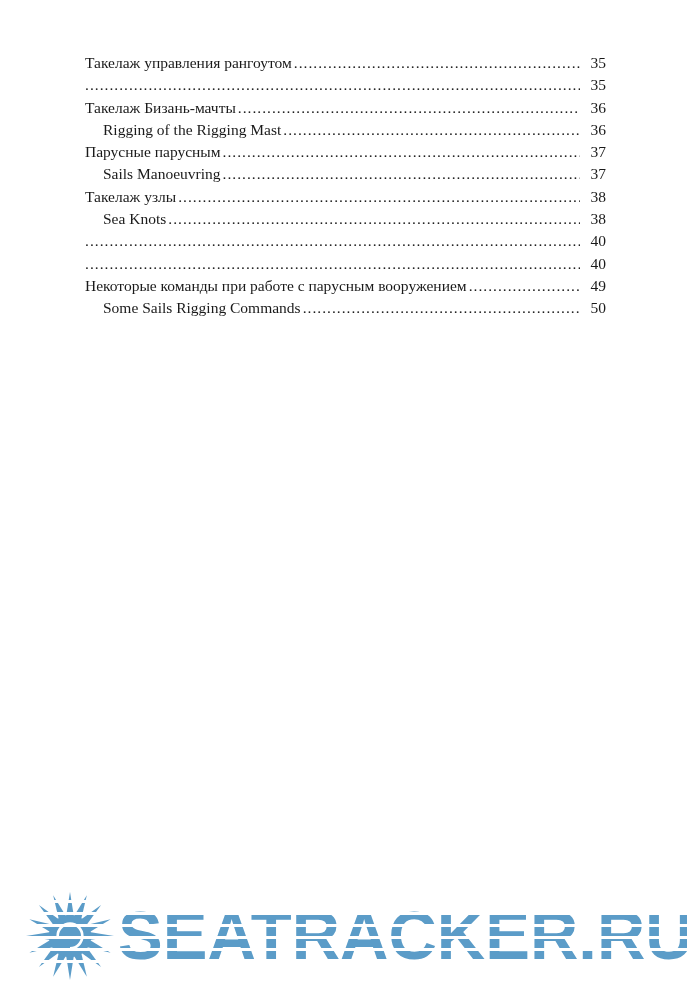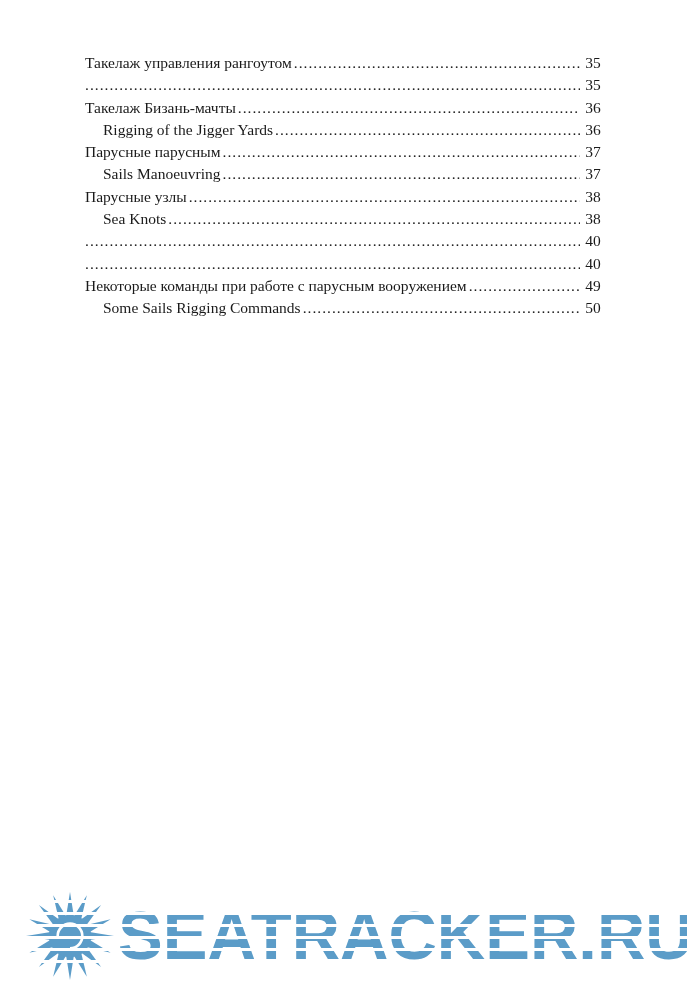--- a/index.html
+++ b/index.html
@@ -41,21 +41,21 @@
   .toc-dots {
     flex: 1 1 auto;
     overflow: hidden;
     white-space: nowrap;
     letter-spacing: 1px;
     min-width: 10px;
   }
   .toc-page {
     flex: 0 0 auto;
     width: 26px;
-    text-align: center;
+    text-align: right;
   }
 
   
   .watermark {
     position: absolute;
     left: 26px;
     bottom: 18px;
     right: 4px;
     height: 92px;
     display: flex;
@@ -114,39 +114,39 @@
       <span class="toc-page">35</span>
     </div>
 
     <div class="toc-row">
       <span class="toc-title">Такелаж Бизань-мачты</span>
       <span class="toc-dots">................................................................................................................................................................................................................................................</span>
       <span class="toc-page">36</span>
     </div>
 
     <div class="toc-row indent">
-      <span class="toc-title">Rigging of the Jigger Yards</span>
+      <span class="toc-title">Rigging of the Rigging Mast</span>
       <span class="toc-dots">................................................................................................................................................................................................................................................</span>
       <span class="toc-page">36</span>
     </div>
 
     <div class="toc-row">
       <span class="toc-title">Парусные парусным</span>
       <span class="toc-dots">................................................................................................................................................................................................................................................</span>
       <span class="toc-page">37</span>
     </div>
 
     <div class="toc-row indent">
       <span class="toc-title">Sails Manoeuvring</span>
       <span class="toc-dots">................................................................................................................................................................................................................................................</span>
       <span class="toc-page">37</span>
     </div>
 
     <div class="toc-row">
-      <span class="toc-title">Парусные узлы</span>
+      <span class="toc-title">Такелаж узлы</span>
       <span class="toc-dots">................................................................................................................................................................................................................................................</span>
       <span class="toc-page">38</span>
     </div>
 
     <div class="toc-row indent">
       <span class="toc-title">Sea Knots</span>
       <span class="toc-dots">................................................................................................................................................................................................................................................</span>
       <span class="toc-page">38</span>
     </div>
 

